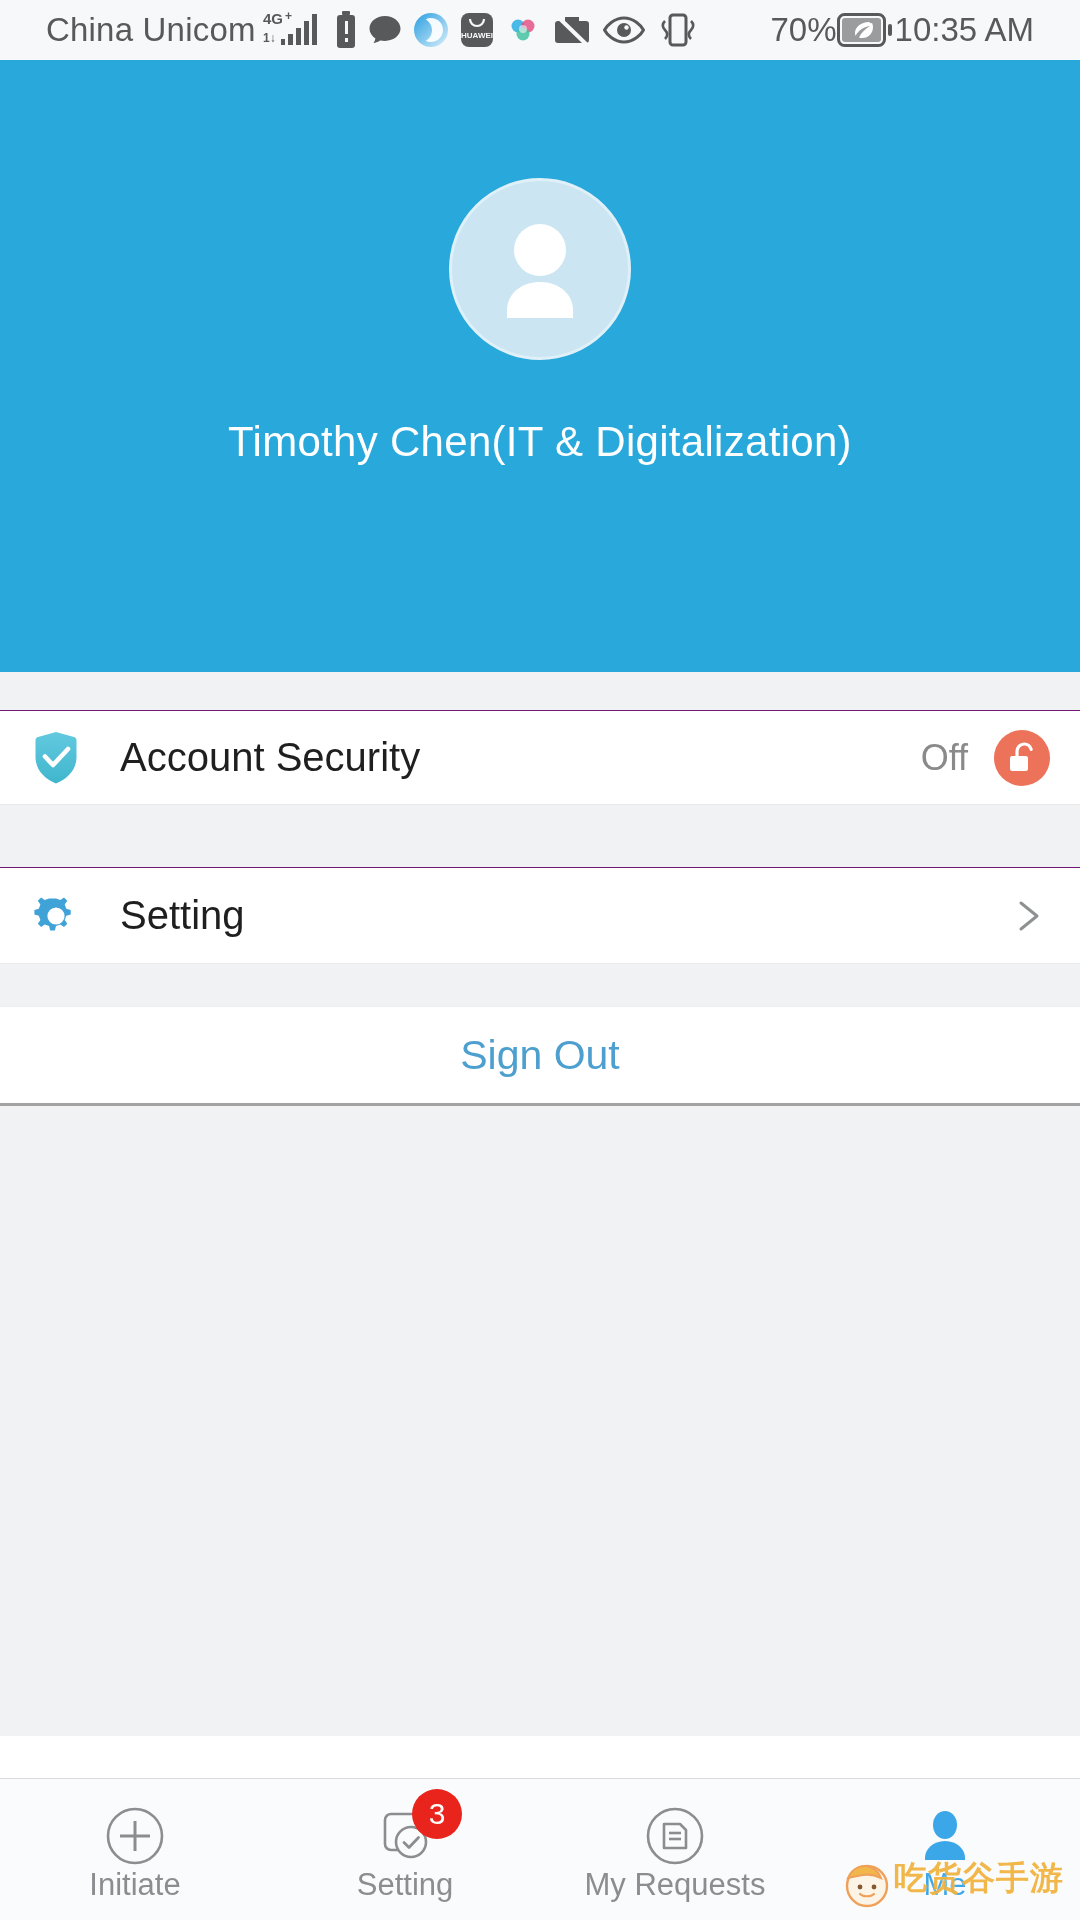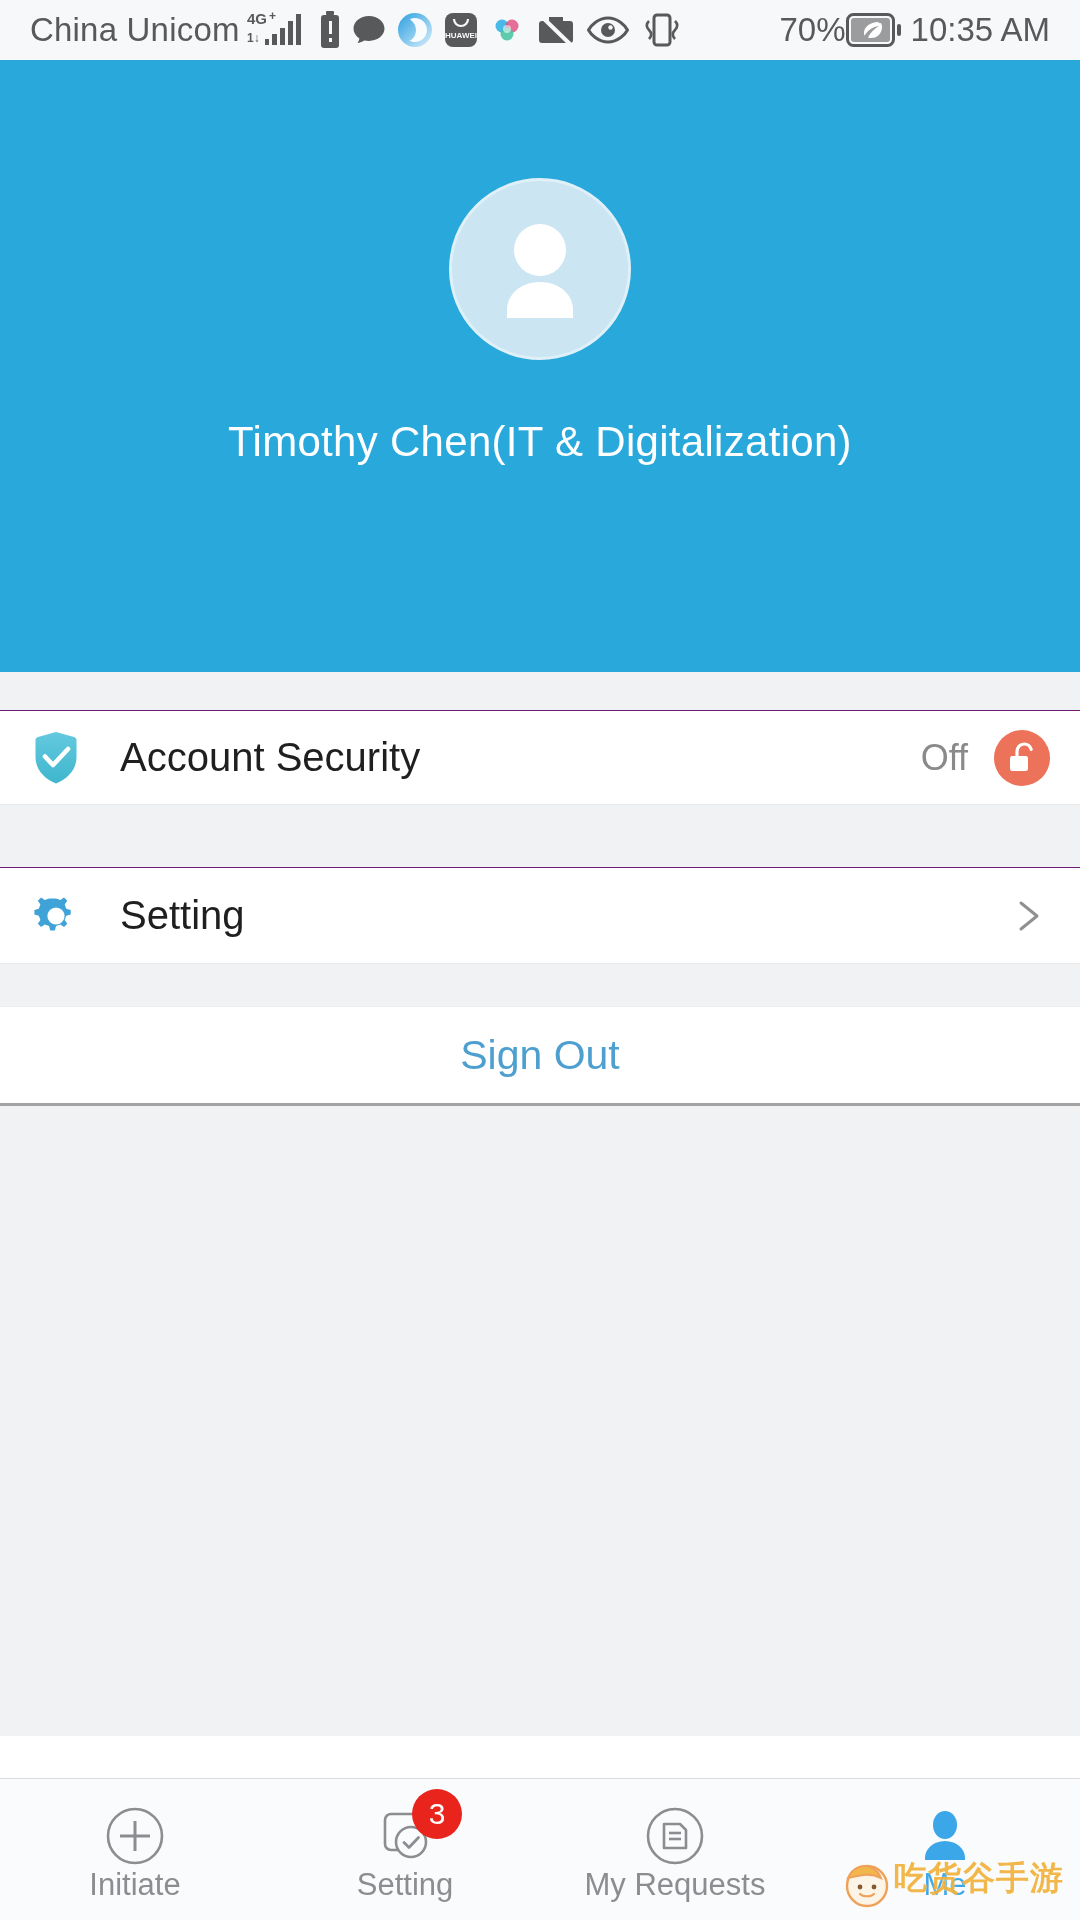--- a/index.html
+++ b/index.html
@@ -15,21 +15,21 @@
     position: relative;
   }
 
   
   .statusbar {
     height: 60px;
     width: 100%;
     background: #f7f8f9;
     display: flex;
     align-items: center;
-    padding: 0 30px;
+    padding: 0 46px;
     box-sizing: border-box;
     color: #4a4a4a;
   }
   .carrier {
     font-size: 33px;
     color: #58595b;
     letter-spacing: 0.2px;
     white-space: nowrap;
   }
   .sb-icons {
@@ -41,21 +41,21 @@
   }
   .sb-right {
     display: flex;
     align-items: center;
     gap: 0;
   }
   .clock {
     font-size: 33px;
     color: #58595b;
     white-space: nowrap;
-    margin-left: 9px;
+    margin-left: 2px;
   }
   .battpct {
     font-size: 33px;
     color: #58595b;
   }
   .ic { display: block; }
 
   
   .signal-wrap {
     display: flex;

